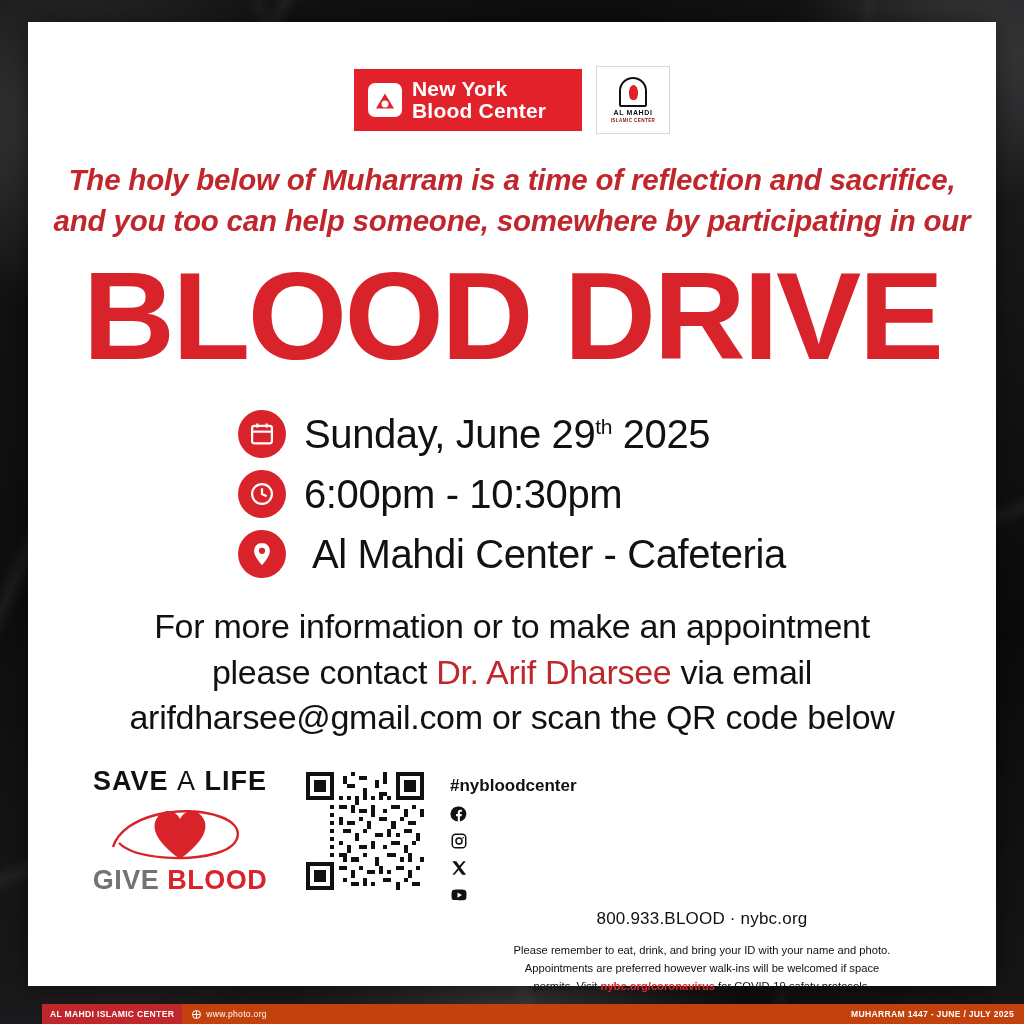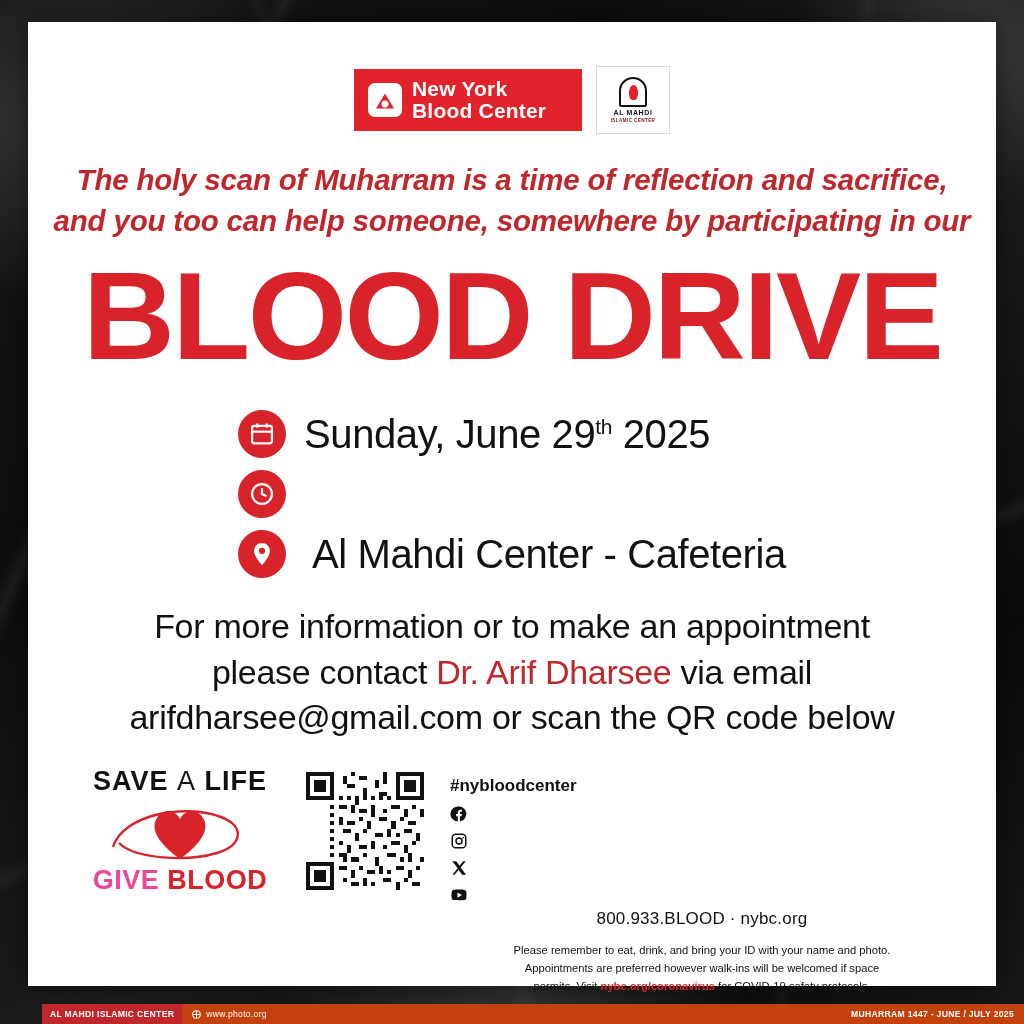--- a/index.html
+++ b/index.html
@@ -170,21 +170,21 @@
     position: absolute; left: 50%; top: 6px; transform: translateX(-50%);
     width: 62px; height: 56px;
   }
   .swoosh {
     position: absolute; left: 50%; top: 2px; transform: translateX(-50%);
     width: 150px; height: 62px;
   }
   .save-life .t2 {
     font-size: 27px; font-weight: bold; letter-spacing: .5px;
   }
-  .save-life .t2 .give { color: #ec4899; }
+  .save-life .t2 .give { color: #737373; }
   .save-life .t2 .blood { color: #d8232a; }
 
   .qr { width: 118px; height: 118px; margin-top: 6px; }
 
   .nybc-info { flex: 1; padding-top: 10px; text-align: center; }
   .handle-row {
     display: flex; align-items: flex-start; justify-content: center; gap: 9px;
     font-size: 17px; font-weight: bold; color: #111; flex-direction: column;
   }
   .soc { width: 18px; height: 18px; fill: #111; }
@@ -239,21 +239,21 @@
       </div>
     </div>
     <div class="almahdi">
       <div class="dome"></div>
       <div class="l1">AL MAHDI</div>
       <div class="l2">ISLAMIC CENTER</div>
     </div>
   </div>
 
   <div class="intro">
-    <div>The holy scan of Muharram is a time of reflection and sacrifice,</div>
+    <div>The holy below of Muharram is a time of reflection and sacrifice,</div>
     <div>and you too can help someone, somewhere by participating in our</div>
   </div>
 
   <div class="headline">BLOOD DRIVE</div>
 
   <div class="details">
 
     <div class="detail">
       <div class="badge">
         <svg width="28" height="28" viewBox="0 0 24 24" fill="none" stroke="#fff" stroke-width="1.9">
@@ -268,20 +268,21 @@
       </div>
     </div>
 
     <div class="detail">
       <div class="badge">
         <svg width="28" height="28" viewBox="0 0 24 24" fill="none" stroke="#fff" stroke-width="1.9">
           <circle cx="12" cy="12" r="8.5"></circle>
           <polyline points="12,7 12,12 16,14"></polyline>
         </svg>
       </div>
+      <div class="detail-text">6:00pm - 10:30pm</div>
     </div>
 
     <div class="detail loc">
       <div class="badge">
         <svg width="30" height="30" viewBox="0 0 24 24">
           <path d="M12 3.2c-3.5 0-6.3 2.8-6.3 6.3 0 4.7 6.3 11.3 6.3 11.3s6.3-6.6 6.3-11.3c0-3.5-2.8-6.3-6.3-6.3z" fill="#fff"></path>
           <circle cx="12" cy="9.4" r="2.5" fill="#d8232a"></circle>
         </svg>
       </div>
       <div class="detail-text">Al Mahdi Center - Cafeteria</div>

